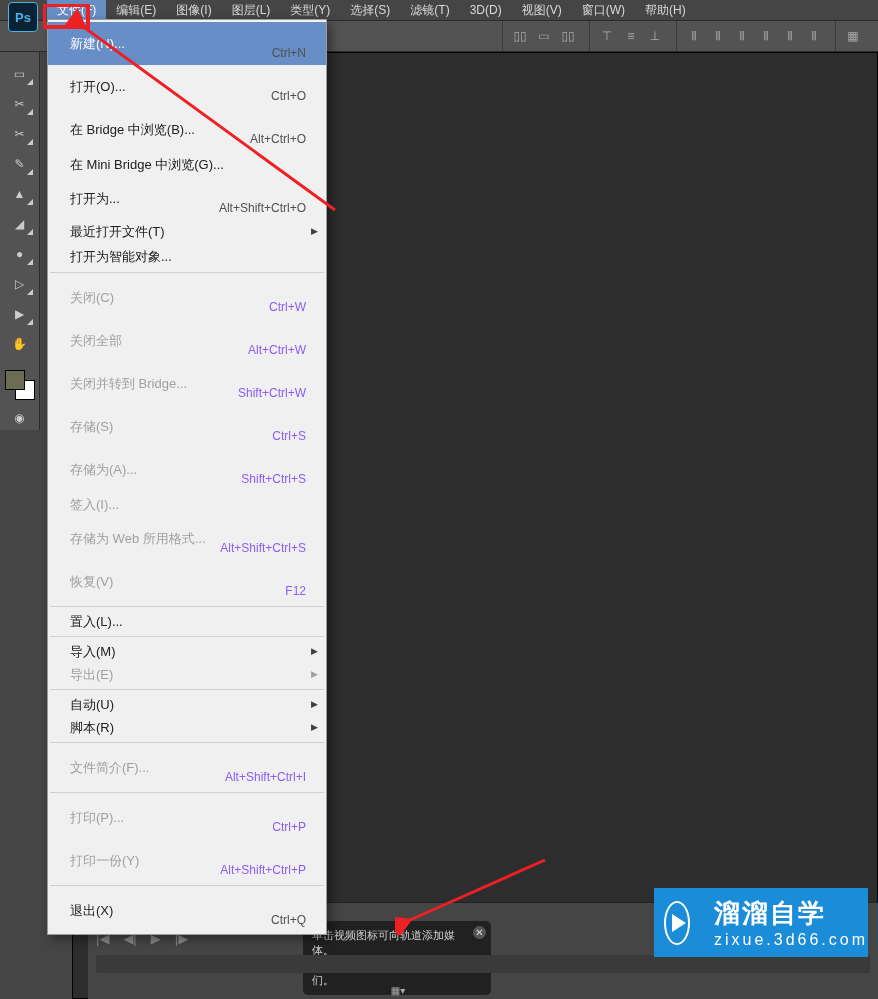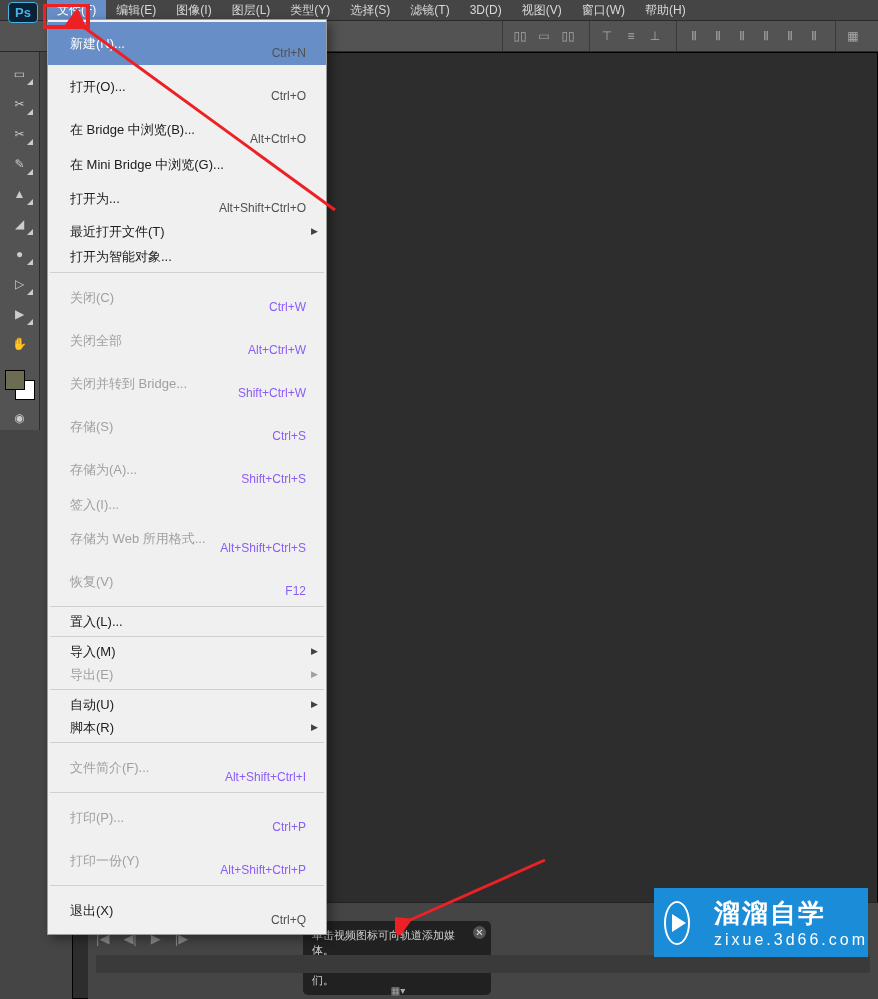--- a/index.html
+++ b/index.html
@@ -1,20 +1,20 @@
 <!DOCTYPE html>
 <html><head>
   <meta charset="utf-8">
   <style>
     * { margin: 0; padding: 0; box-sizing: border-box; user-select: none; }
     body { font-family: "Microsoft YaHei", Arial, sans-serif; background: #454545; width: 878px; height: 999px; overflow: hidden; position: relative; font-size: 12px; color: #ccc; }
 
     
     .menubar { height: 20px; background: #454545; display: flex; align-items: center; padding-left: 47px; }
-    .ps-logo { position: absolute; left: 8px; top: 2px; width: 30px; height: 21px; background: #0a2233; border-radius: 4px; display:flex; align-items:center; justify-content:center; font-weight:bold; font-size:13px; color:#46b4e9; z-index: 200; border:1px solid #46b4e9; }
+    .ps-logo { position: absolute; left: 8px; top: 2px; width: 30px; height: 30px; background: #0a2233; border-radius: 4px; display:flex; align-items:center; justify-content:center; font-weight:bold; font-size:13px; color:#46b4e9; z-index: 200; border:1px solid #46b4e9; }
     .menubar-item { padding: 2px 10px; cursor: default; color: #d8d8d8;}
     .menubar-item.active { background: #678ec7; color:#fff; }
 
     
     .options-bar { height: 32px; background: #535353; border-top: 1px solid #2a2a2a; border-bottom:1px solid #2a2a2a; display:flex; align-items:center; justify-content:flex-end; padding-right:8px; gap:4px; }
     .opt-group { display:flex; gap:2px; padding:0 6px; border-left:1px solid #3a3a3a; height:100%; align-items:center; }
     .opt-icon { width:22px; height:22px; background:#535353; display:flex; align-items:center; justify-content:center; color:#aaa; font-size:12px; }
     .mode-label { color:#aaa; font-size:12px; }
 
     

